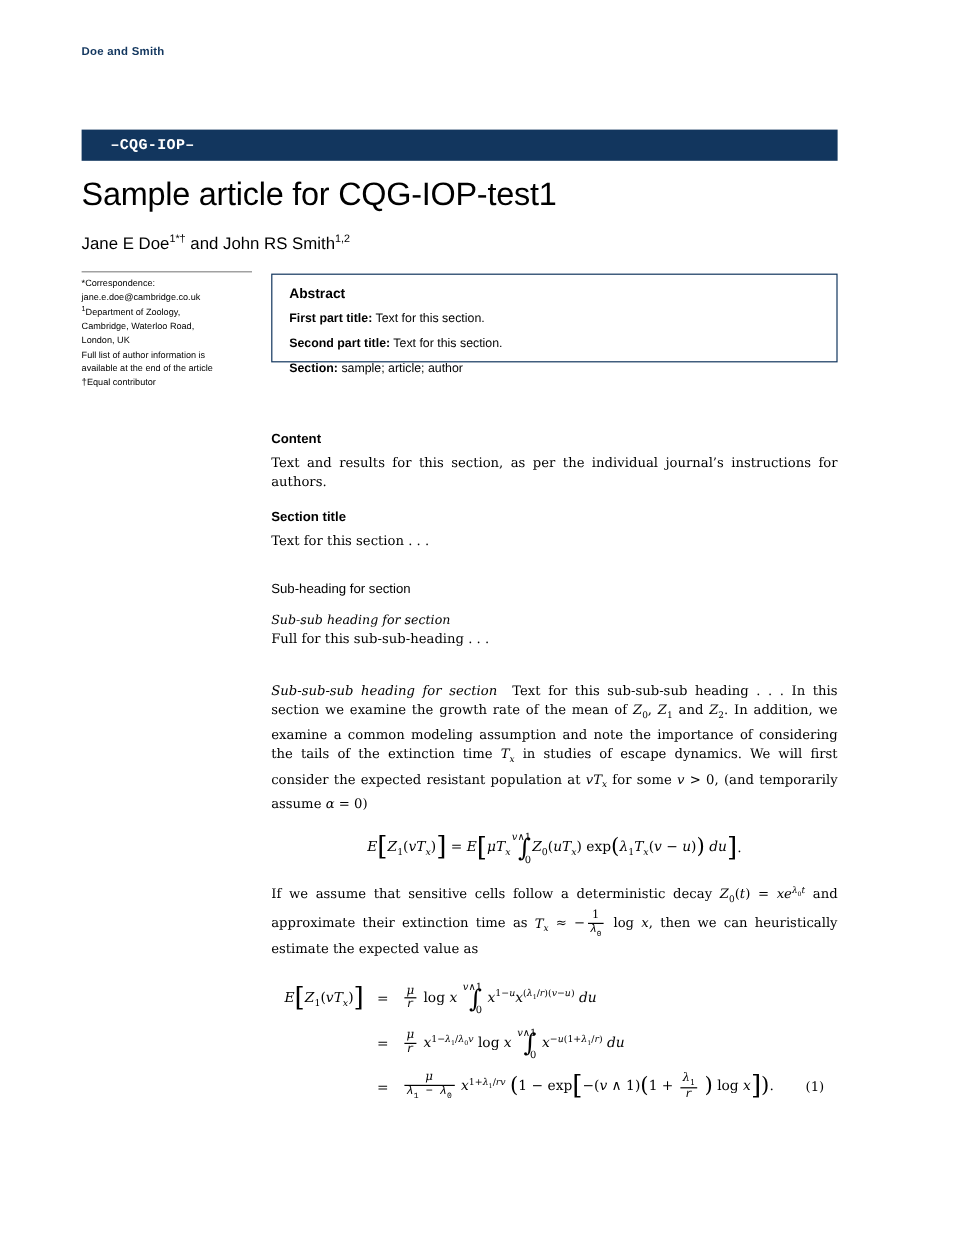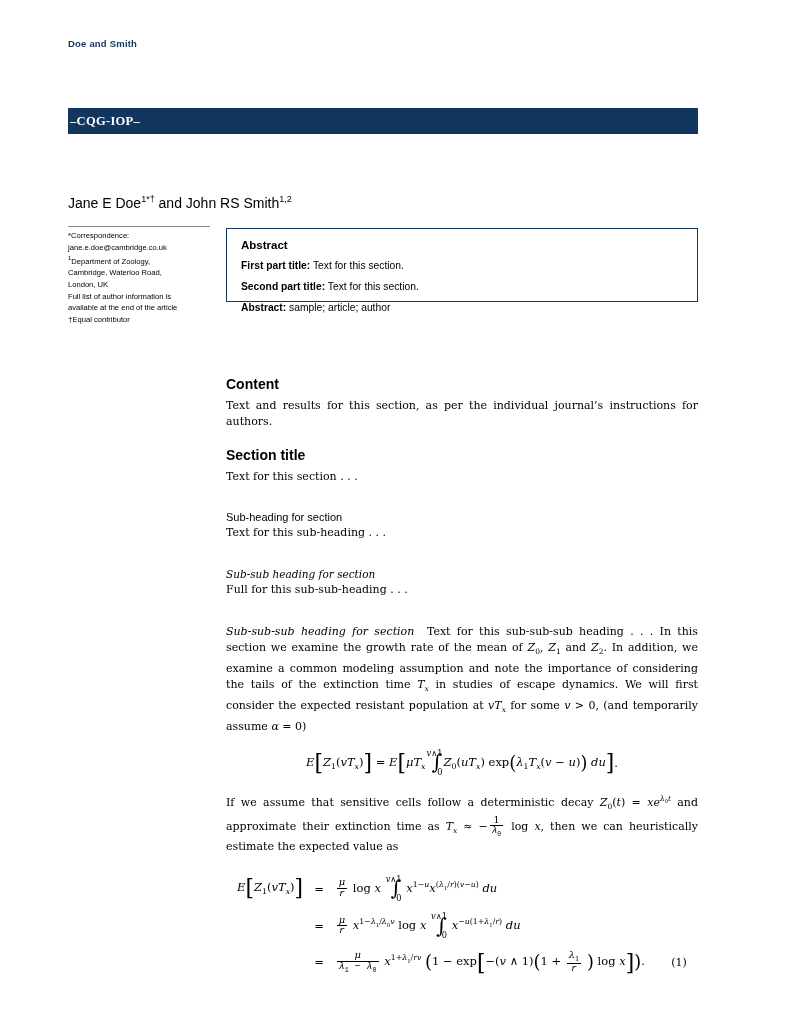--- a/index.html
+++ b/index.html
@@ -35,26 +35,26 @@
   
   .journal-bar {
     position: absolute;
     left: 68px;
     top: 108px;
     width: 630px;
     height: 26px;
     background: #12365e;
   }
   .journal-bar .label {
-    font-family: Liberation Serif, serif;
+    font-family: Liberation Mono, monospace;
     font-weight: bold;
     font-size: 12.5px;
     color: #ffffff;
     line-height: 26px;
-    padding-left: 2px;
+    padding-left: 24px;
     letter-spacing: 0.3px;
   }
   
   .title {
     position: absolute;
     left: 68px;
     top: 147px;
     width: 640px;
     font-family: "Liberation Sans", sans-serif;
     font-weight: normal;
@@ -120,23 +120,23 @@
   .abstract b { font-weight: bold; }
   
   .col {
     position: absolute;
     left: 226px;
     top: 360px;
     width: 472px;
   }
   h2.sec {
     font-family: "Liberation Sans", sans-serif;
-    font-size: 14px;
+    font-size: 11px;
     font-weight: bold;
-    margin: 16px 0 6px 0;
+    margin: 0 0 6px 0;
   }
   h3.subsec {
     font-family: "Liberation Sans", sans-serif;
     font-size: 11px;
     font-weight: normal;
     margin: 0 0 2px 0;
   }
   h4.subsubsec {
     font-family: "DejaVu Serif", serif;
     font-style: italic;
@@ -230,20 +230,21 @@
 <body>
 
 <div class="page">
 
   <div class="runhead">Doe and Smith</div>
 
   <div class="journal-bar">
     <div class="label">–CQG-IOP–</div>
   </div>
 
+  <div class="title">Sample article for CQG-IOP-test1</div>
 
   <div class="authors">
     <span>Jane E Doe</span><sup>1*†</sup><span> and </span><span>John RS Smith</span><sup>1,2</sup>
   </div>
 
   <div class="corr">
     <div class="rule"></div>
     <div>*Correspondence:</div>
     <div>jane.e.doe@cambridge.co.uk</div>
     <div><sup>1</sup><span>Department of Zoology,</span></div>
@@ -251,35 +252,34 @@
     <div>London, UK</div>
     <div>Full list of author information is</div>
     <div>available at the end of the article</div>
     <div><span class="dag">†</span><span>Equal contributor</span></div>
   </div>
 
   <div class="abstract">
     <h3>Abstract</h3>
     <p><b>First part title:</b><span> Text for this section.</span></p>
     <p><b>Second part title:</b><span> Text for this section.</span></p>
-    <p><b>Abstract:</b><span> sample; article; author</span></p>
+    <p><b>Section:</b><span> sample; article; author</span></p>
   </div>
 
   <div class="col">
 
     <h2 class="sec">Content</h2>
     <p class="body">Text and results for this section, as per the individual journal’s instructions for authors.</p>
 
     <h2 class="sec">Section title</h2>
     <p class="body">Text for this section . . .</p>
 
     <div class="gap-sm"></div>
 
     <h3 class="subsec">Sub-heading for section</h3>
-    <p class="body">Text for this sub-heading . . .</p>
 
     <div class="gap-sm"></div>
 
     <h4 class="subsubsec">Sub-sub heading for section</h4>
     <p class="body">Full for this sub-sub-heading . . .</p>
 
     <div class="gap-sm"></div>
 
     <p class="body"><span class="runin">Sub-sub-sub heading for section</span>&nbsp;&nbsp;Text for this sub-sub-sub heading . . . In this section we examine the growth rate of the mean of <i>Z</i><span class="sub">0</span>, <i>Z</i><span class="sub">1</span> and <i>Z</i><span class="sub">2</span>. In addition, we examine a common modeling assumption and note the importance of considering the tails of the extinction time <i>T<span class="sub">x</span></i> in studies of escape dynamics. We will first consider the expected resistant population at <i>vT<span class="sub">x</span></i> for some <i>v</i> &gt; 0, (and temporarily assume <i>α</i> = 0)</p>
 

